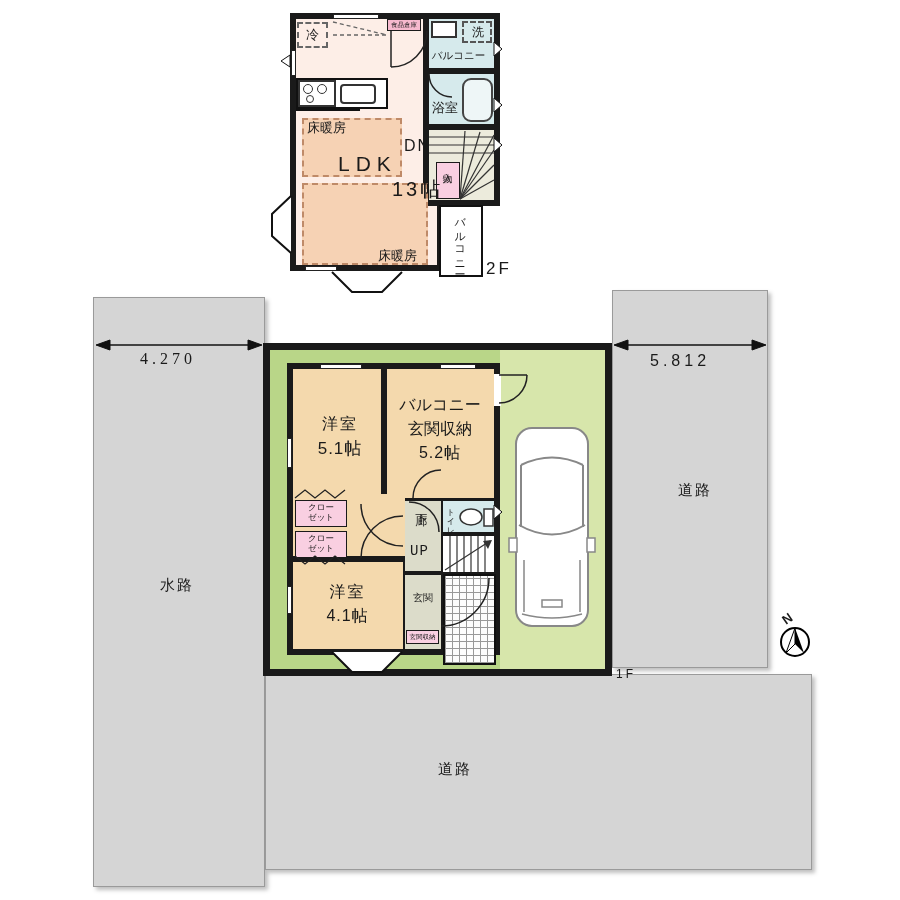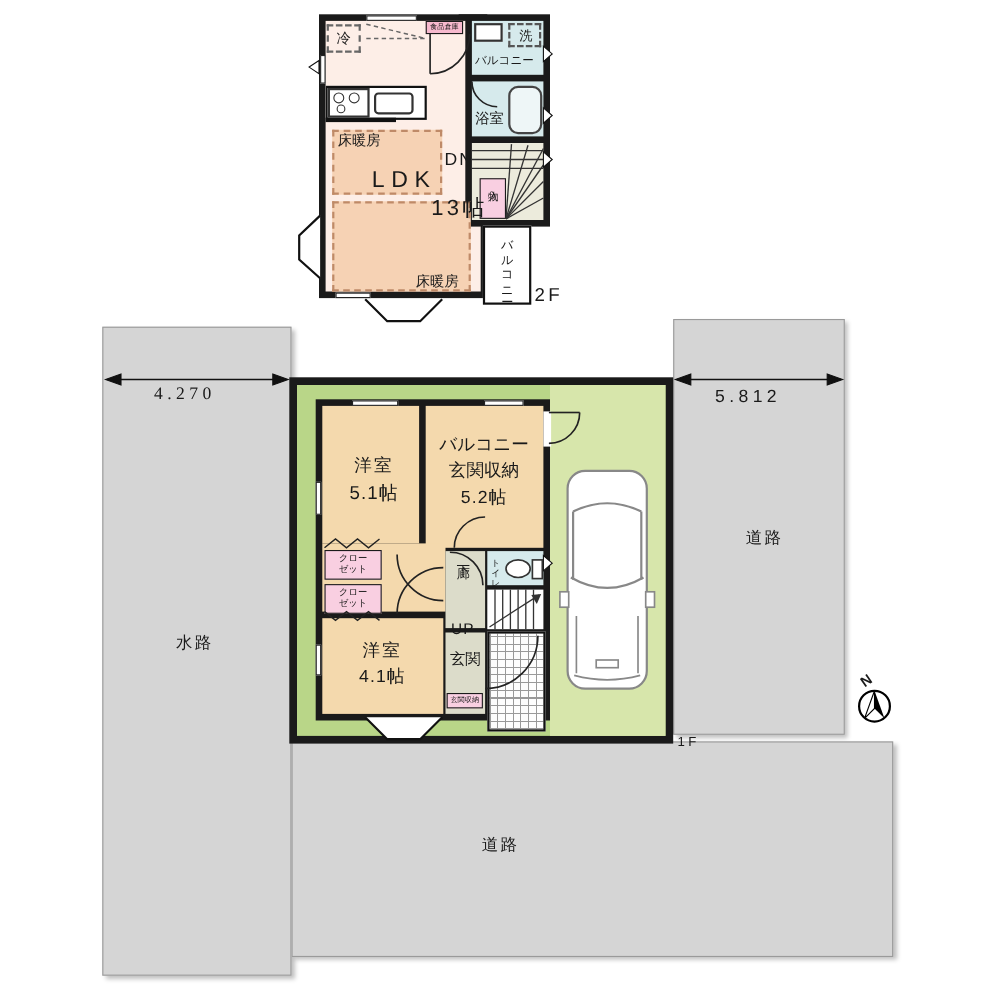--- a/index.html
+++ b/index.html
@@ -202,18 +202,18 @@
   <div class="lbl ctr" style="left:397px;top:396px;width:86px;font-size:16px;">バルコニー</div>
   <div class="lbl ctr" style="left:397px;top:420px;width:86px;font-size:16px;">玄関収納</div>
   <div class="lbl ctr" style="left:397px;top:444px;width:86px;font-size:16px;letter-spacing:1px;">5.2帖</div>
   <div class="lbl ctr" style="left:295px;top:503px;width:52px;font-size:8.5px;">クロー</div>
   <div class="lbl ctr" style="left:295px;top:513px;width:52px;font-size:8.5px;">ゼット</div>
   <div class="lbl ctr" style="left:295px;top:534px;width:52px;font-size:8.5px;">クロー</div>
   <div class="lbl ctr" style="left:295px;top:544px;width:52px;font-size:8.5px;">ゼット</div>
   <div class="lbl ctr" style="left:300px;top:583px;width:95px;font-size:16px;letter-spacing:2px;">洋室</div>
   <div class="lbl ctr" style="left:296px;top:607px;width:103px;font-size:16px;letter-spacing:1px;">4.1帖</div>
   <div class="lbl vlbl" style="left:414px;top:504px;font-size:12px;">廊下</div>
-  <div class="lbl" style="left:410px;top:564px;font-size:14px;letter-spacing:1px;">UP</div>
+  <div class="lbl" style="left:410px;top:544px;font-size:14px;letter-spacing:1px;font-family:Liberation Mono, monospace;">UP</div>
   <div class="lbl vlbl" style="left:445px;top:503px;font-size:8px;">トイレ</div>
-  <div class="lbl ctr" style="left:406px;top:592px;width:34px;font-size:14px;">玄関</div>
+  <div class="lbl ctr" style="left:406px;top:592px;width:34px;font-size:10px;">玄関</div>
   <div class="lbl ctr" style="left:406px;top:633px;width:33px;font-size:6.5px;">玄関収納</div>
 
 </div>
 
 </body></html>

